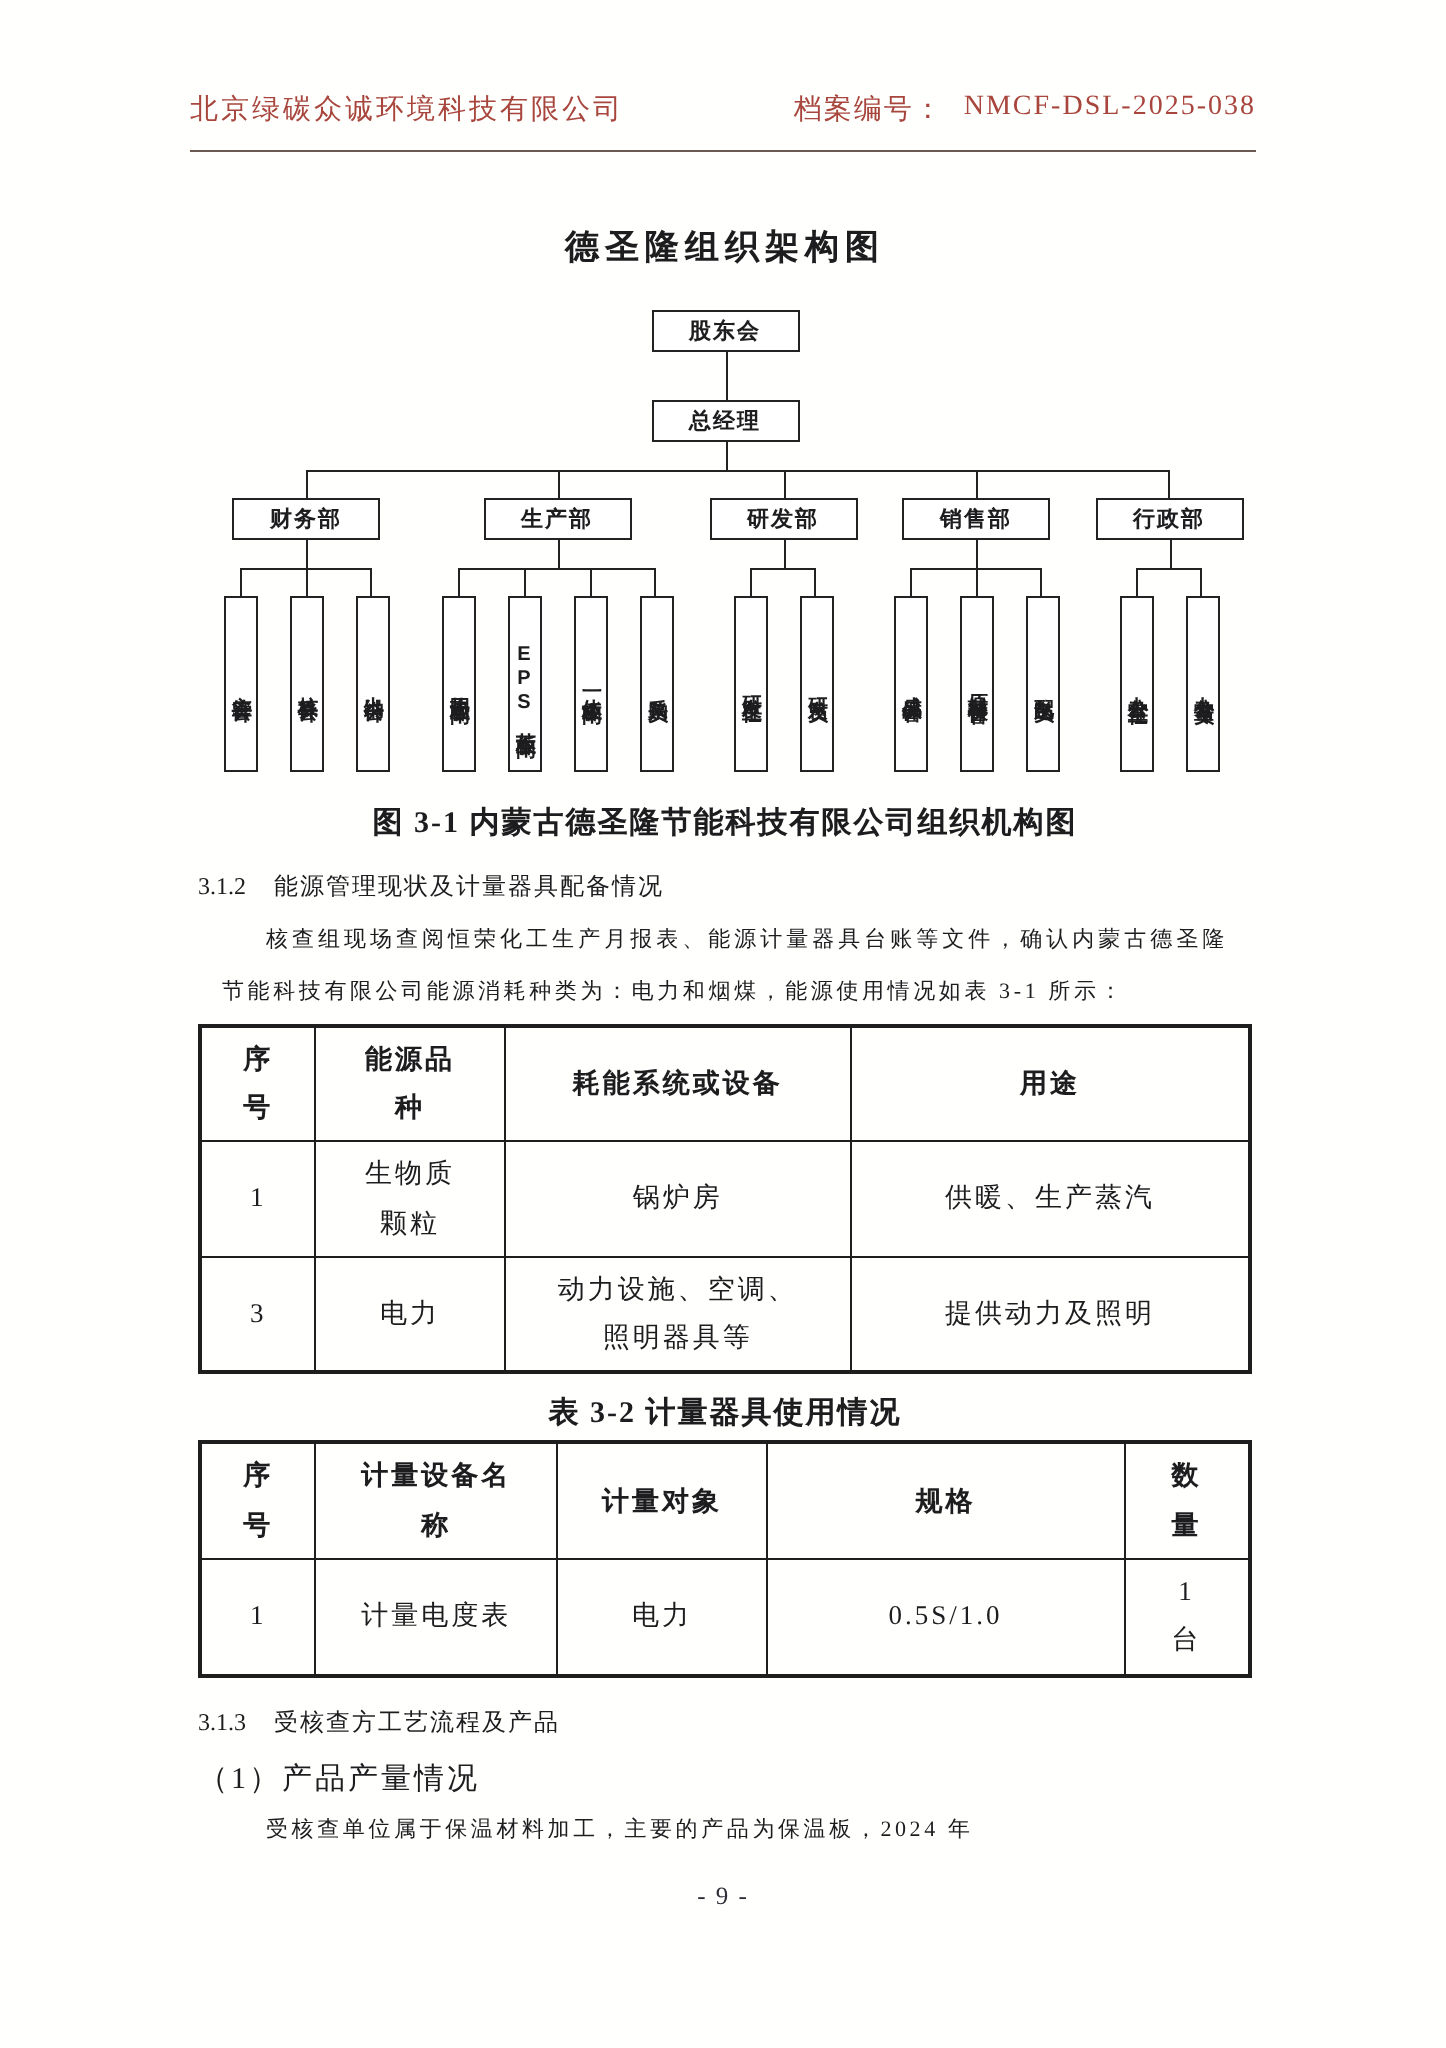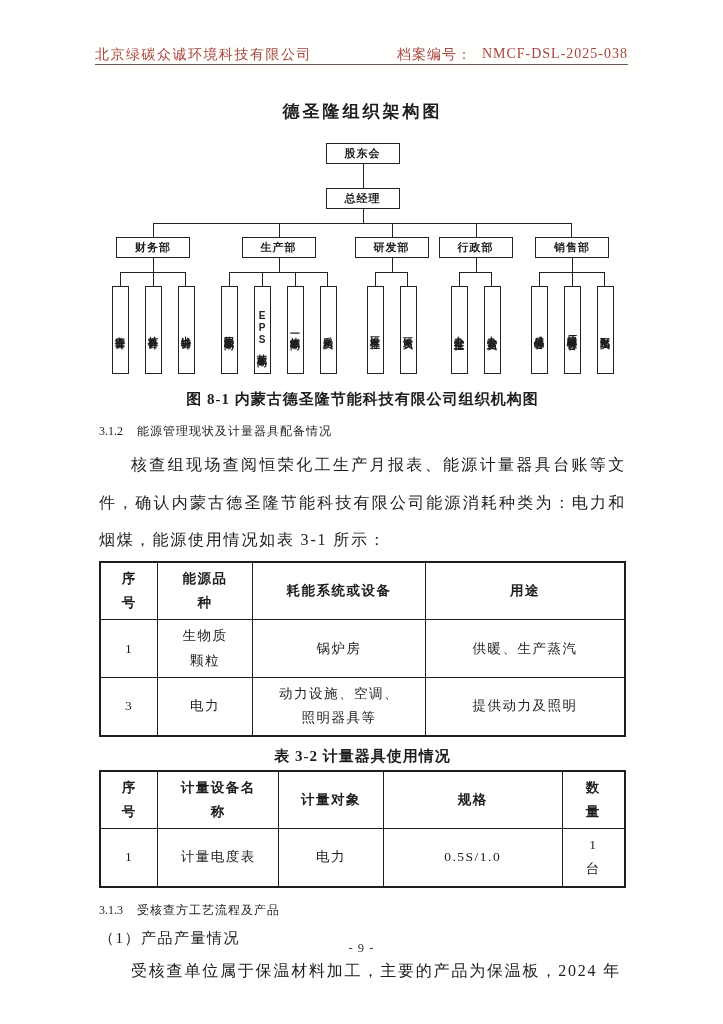--- a/index.html
+++ b/index.html
@@ -9,27 +9,27 @@
     background:#ffffff;
     font-family:"Liberation Serif","DejaVu Serif",serif;
     color:#1d1d1f;
   }
   .page { position:relative; width:723px; height:1024px; overflow:hidden; background:#fffffe; }
 
   
   .header {
     position:absolute; top:46px; left:95px; width:533px;
     display:flex; justify-content:space-between; align-items:flex-end;
-    padding-bottom:0; border-bottom:1.5px solid #6b5a52;
+    padding-bottom:11px; border-bottom:1.5px solid #6b5a52;
     color:#a8453c; font-size:14px; letter-spacing:1.5px;
   }
   .archive { display:flex; gap:10px; letter-spacing:1px;justify-content:space-between; }
 
   
-  .content { position:absolute; top:96px; left:99px; width:527px; }
+  .content { position:absolute; top:108px; left:99px; width:527px; }
 
   
   .chart-title { text-align:center; font-family:"Liberation Sans","DejaVu Sans",sans-serif;
     font-weight:bold; font-size:17px; letter-spacing:3px; margin:4px 0 8px; }
   .tree { display:flex; justify-content:center; font-family:"Liberation Sans","DejaVu Sans",sans-serif;margin-top:20px; }
   .tree ul { display:flex; justify-content:center; list-style:none; margin:0; padding:14px 0 0 0; position:relative; }
   .tree li { display:flex; flex-direction:column; align-items:center; position:relative; padding:14px 5px 0 5px; list-style:none; }
   .tree li::before, .tree li::after {
     content:''; position:absolute; top:0; right:50%;
     border-top:1.5px solid #222; width:50%; height:14px;
@@ -55,22 +55,22 @@
     height:88px; padding:4px 2px; display:inline-flex; align-items:center; justify-content:center;
     letter-spacing:1px; line-height:1.1;
   }
   .dept > ul > li { padding-left:8px; padding-right:8px; }
 
   .caption { text-align:center; font-weight:bold; font-size:15px; letter-spacing:1px; margin:16px 0 4px; }
 
   .h2 { font-weight:normal; font-size:12px; letter-spacing:1px; margin:14px 0 6px; }
   .h2 .num { margin-right:14px; letter-spacing:0; }
 
-  .para { font-size:16px; line-height:2.35; letter-spacing:1.8px; text-align:justify;
-    text-indent:2em; margin:2px 0; }
+  .para { font-size:11px; line-height:2.35; letter-spacing:1.8px; text-align:justify;
+    text-indent:2em; margin:2px 12px; }
   .sub { font-size:15px; letter-spacing:1.5px; margin:10px 0 4px; }
 
   .table-title { text-align:center; font-weight:bold; font-size:15px; letter-spacing:1px; margin:10px 0 4px; }
   table { width:100%; border-collapse:collapse; border:2px solid #1e1e1e; font-size:13.5px; table-layout:fixed; }
   th, td { border:1.2px solid #1e1e1e; text-align:center; vertical-align:middle;
     padding:4px 20px; height:28px; letter-spacing:1.5px; line-height:1.8; }
   th { font-weight:bold; }
 
   .footer { position:absolute; top:941px; left:0; width:723px; text-align:center;
     font-size:12.5px; color:#2e2e38; letter-spacing:1px; }
@@ -136,52 +136,52 @@
                   <ul>
                     <li>
                         <div class="vnode">研发主任</div>
                       </li>
                     <li>
                         <div class="vnode">研发员</div>
                       </li>
                   </ul>
                 </li>
                 <li class="dept">
+                  <div class="node">销售部</div>
+                  <ul>
+                    <li>
+                        <div class="vnode">成品保管</div>
+                      </li>
+                    <li>
+                        <div class="vnode">原辅材料保管</div>
+                      </li>
+                    <li>
+                        <div class="vnode">配送员</div>
+                      </li>
+                  </ul>
+                </li>
+                <li class="dept">
                   <div class="node">行政部</div>
                   <ul>
                     <li>
                         <div class="vnode">办公室主任</div>
                       </li>
                     <li>
                         <div class="vnode">办公室专员</div>
-                      </li>
-                  </ul>
-                </li>
-                <li class="dept">
-                  <div class="node">销售部</div>
-                  <ul>
-                    <li>
-                        <div class="vnode">成品保管</div>
-                      </li>
-                    <li>
-                        <div class="vnode">原辅材料保管</div>
-                      </li>
-                    <li>
-                        <div class="vnode">配送员</div>
                       </li>
                   </ul>
                 </li>
               </ul>
             </li>
           </ul>
         </li>
       </ul>
     </div>
 
-    <div class="caption">图 8-1 内蒙古德圣隆节能科技有限公司组织机构图</div>
+    <div class="caption">图 3-1 内蒙古德圣隆节能科技有限公司组织机构图</div>
 
     <div class="h2">
       <span class="num">3.1.2</span><span>能源管理现状及计量器具配备情况</span>
     </div>
 
     <p class="para">核查组现场查阅恒荣化工生产月报表、能源计量器具台账等文件，确认内蒙古德圣隆节能科技有限公司能源消耗种类为：电力和烟煤，能源使用情况如表 3-1 所示：</p>
 
     <table>
       <colgroup>
           <col style="width:11%">

